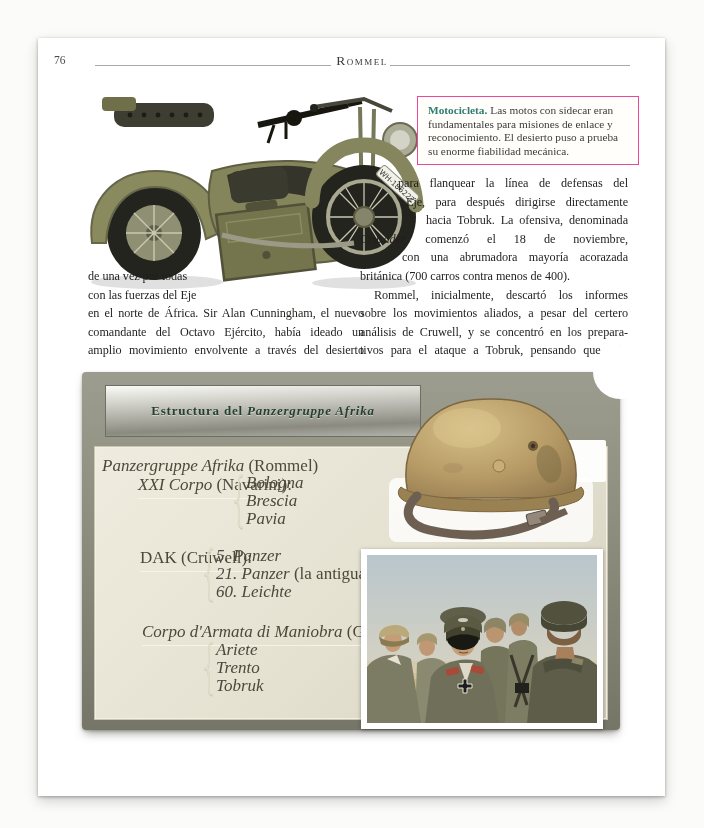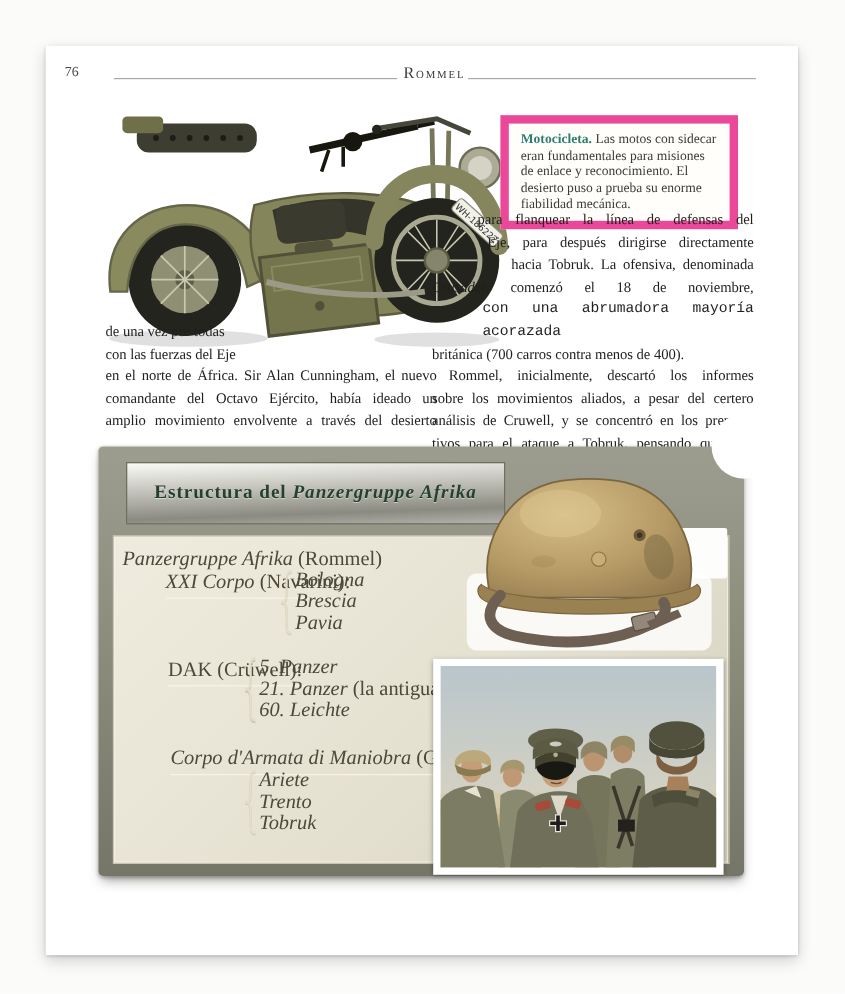--- a/index.html
+++ b/index.html
@@ -19,43 +19,43 @@
   
   .col{position:absolute;font-size:12.2px;line-height:18.6px;color:#201f1d;letter-spacing:-.05px;}
   .col-left{left:50px;top:229px;width:276px;}
   .col-right{left:322px;top:136px;width:268px;}
   .tline{white-space:normal;}
   .tline.j{text-align:justify;text-align-last:justify;text-justify:inter-word;}
   .p1 .tline:nth-child(1){margin-left:38px;}
   .p1 .tline:nth-child(2){margin-left:46px;}
   .p1 .tline:nth-child(3){margin-left:66px;}
   .p1 .tline:nth-child(4){}
-  .p1 .tline:nth-child(5){margin-left:42px;font-family:Liberation Mono, monospace;}
+  .p1 .tline:nth-child(5){margin-left:42px;}
   .p2 .tline:nth-child(1){text-indent:14px;}
   .it{font-style:italic;}
 
   
-  .caption{position:absolute;left:379px;top:58px;width:198px;min-height:62px;box-sizing:border-box;
-           background:#fffefb;border:7px solid #ec4899;padding:7px 10px 6px 10px;
+  .caption{position:absolute;left:379px;top:58px;width:222px;min-height:62px;box-sizing:border-box;
+           background:#fffefb;border:1px solid #ec4899;padding:7px 10px 6px 10px;
            font-size:11.3px;line-height:13.6px;color:#3c3c3c;}
   .cap-title{font-weight:bold;color:#2e7d6f;margin-right:3px;}
 
   
   .moto{position:absolute;left:24px;top:47px;width:368px;height:206px;}
 
   
   .sbox{position:absolute;left:44px;top:334px;width:538px;height:358px;border-radius:4px;
         background:linear-gradient(180deg,#9d9d8f 0%,#8d8d7e 45%,#767668 100%);
         box-shadow:0 6px 10px -3px rgba(60,60,50,.5),0 1px 3px rgba(0,0,0,.25);}
   .notch{position:absolute;top:-27px;right:-27px;width:54px;height:54px;border-radius:50%;
          background:#ffffff;z-index:1;}
   .banner{position:absolute;left:23px;top:13px;width:316px;height:52px;z-index:2;
           background:linear-gradient(178deg,#fafaf7 0%,#d4d4cd 28%,#a9a9a0 58%,#8a8a81 78%,#b2b2aa 100%);
           border:1px solid #6e6e63;box-sizing:border-box;text-align:center;line-height:49px;
-          font-size:16px;font-weight:bold;letter-spacing:.8px;color:#26402f;
+          font-size:13px;font-weight:bold;letter-spacing:.8px;color:#26402f;
           text-shadow:0 1px 0 rgba(255,255,255,.45);}
   .panel{position:absolute;left:12px;top:74px;width:514px;height:274px;z-index:2;
          background:linear-gradient(135deg,#efecdf 0%,#e5e1d1 55%,#d5d1bf 100%);
          border:1px solid #c9c5b2;box-shadow:inset 0 0 0 1px #f3f0e3;box-sizing:border-box;}
   .white-patch{position:absolute;left:478px;top:68px;width:46px;height:42px;background:#fdfdfb;
                z-index:3;border-radius:2px;}
 
   
   .tree{position:absolute;inset:0;font-size:17px;color:#4b4939;z-index:4;}
   .tree-root{position:absolute;left:8px;top:10px;white-space:nowrap;}

